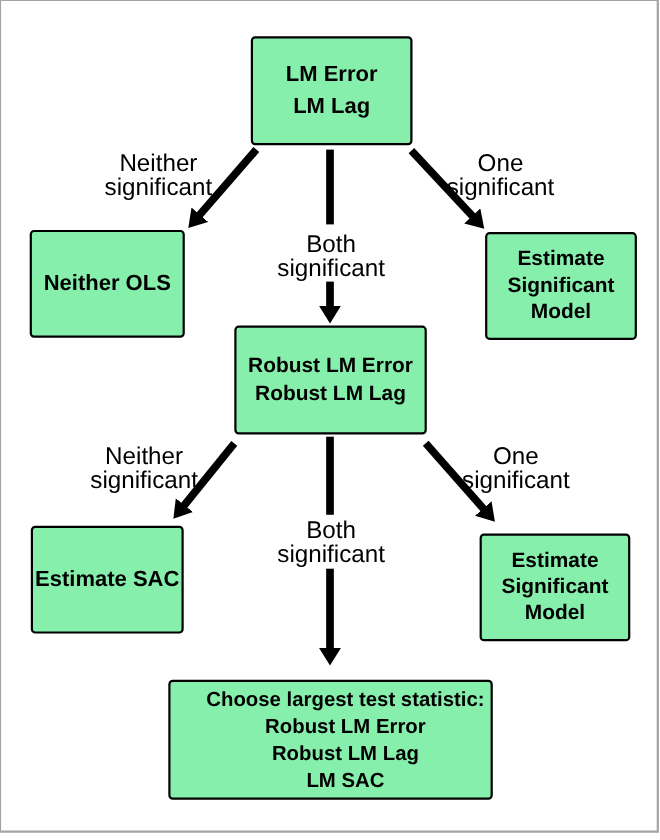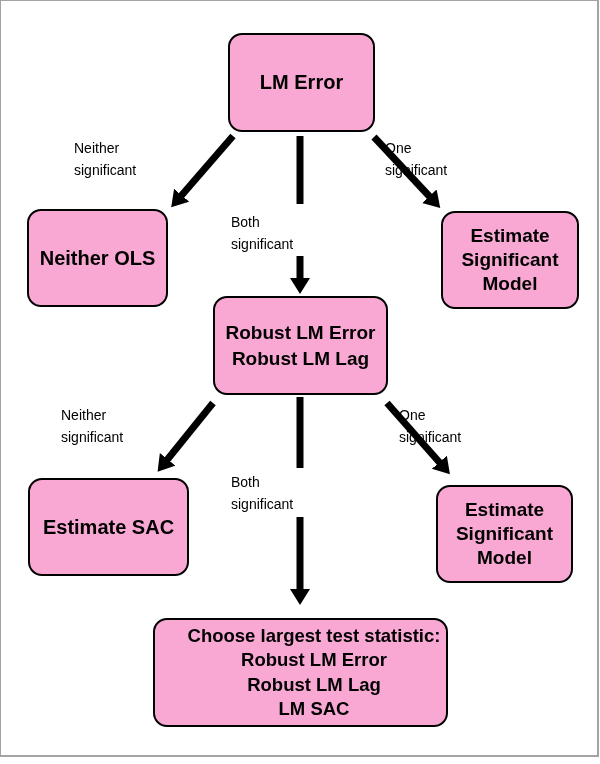--- a/index.html
+++ b/index.html
@@ -31,36 +31,37 @@
     position: absolute;
     left: 0; top: 0;
     width: 600px;
     height: 764px;
     pointer-events: none;
   }
   .node {
     position: absolute;
     box-sizing: border-box;
     border: 2.5px solid #000000;
-    border-radius: 14px;
-    background: #f9a8d4;
+    border-radius: 4px;
+    background: #86efac;
     display: flex;
     flex-direction: column;
     align-items: center;
     justify-content: center;
     text-align: center;
     color: #000000;
     font-weight: 600;
     font-size: 19px;
   }
   .node span { display: block; }
   .edge-label {
     position: absolute;
+    text-align: center;
     color: #000000;
-    font-size: 14px;
+    font-size: 22px;
     font-weight: 400;
     line-height: 22px;
   }
   .edge-label span { display: block; }
 </style>
 </head>
 <body>
 
 <div class="canvas">
 
@@ -79,38 +80,39 @@
     <line x1="374" y1="137" x2="430" y2="197" stroke="#000000" stroke-width="7" marker-end="url(#arrowhead)"></line>
 
     <line x1="213" y1="403" x2="167" y2="460" stroke="#000000" stroke-width="7" marker-end="url(#arrowhead)"></line>
     <line x1="300" y1="397" x2="300" y2="468" stroke="#000000" stroke-width="7"></line>
     <line x1="300" y1="517" x2="300" y2="590" stroke="#000000" stroke-width="7" marker-end="url(#arrowhead)"></line>
     <line x1="387" y1="403" x2="440" y2="463" stroke="#000000" stroke-width="7" marker-end="url(#arrowhead)"></line>
   </svg>
 
   <div class="node" style="left:228px;top:33px;width:147px;height:99px;line-height:29px;font-size:20px;">
     <span>LM Error</span>
+    <span>LM Lag</span>
   </div>
 
   <div class="node" style="left:27px;top:209px;width:141px;height:98px;font-size:20px;">
     <span>Neither OLS</span>
   </div>
 
   <div class="node" style="left:441px;top:211px;width:138px;height:98px;line-height:24px;">
     <span>Estimate</span>
     <span>Significant</span>
     <span>Model</span>
   </div>
 
   <div class="node" style="left:213px;top:296px;width:175px;height:99px;line-height:26px;">
     <span>Robust LM Error</span>
     <span>Robust LM Lag</span>
   </div>
 
-  <div class="node" style="left:28px;top:478px;width:161px;height:98px;font-size:20px;">
+  <div class="node" style="left:28px;top:478px;width:139px;height:98px;font-size:20px;">
     <span>Estimate SAC</span>
   </div>
 
   <div class="node" style="left:436px;top:485px;width:137px;height:98px;line-height:24px;">
     <span>Estimate</span>
     <span>Significant</span>
     <span>Model</span>
   </div>
 
   <div class="node" style="left:153px;top:618px;width:295px;height:109px;line-height:24.5px;font-size:18.5px;padding-left:27px;">

